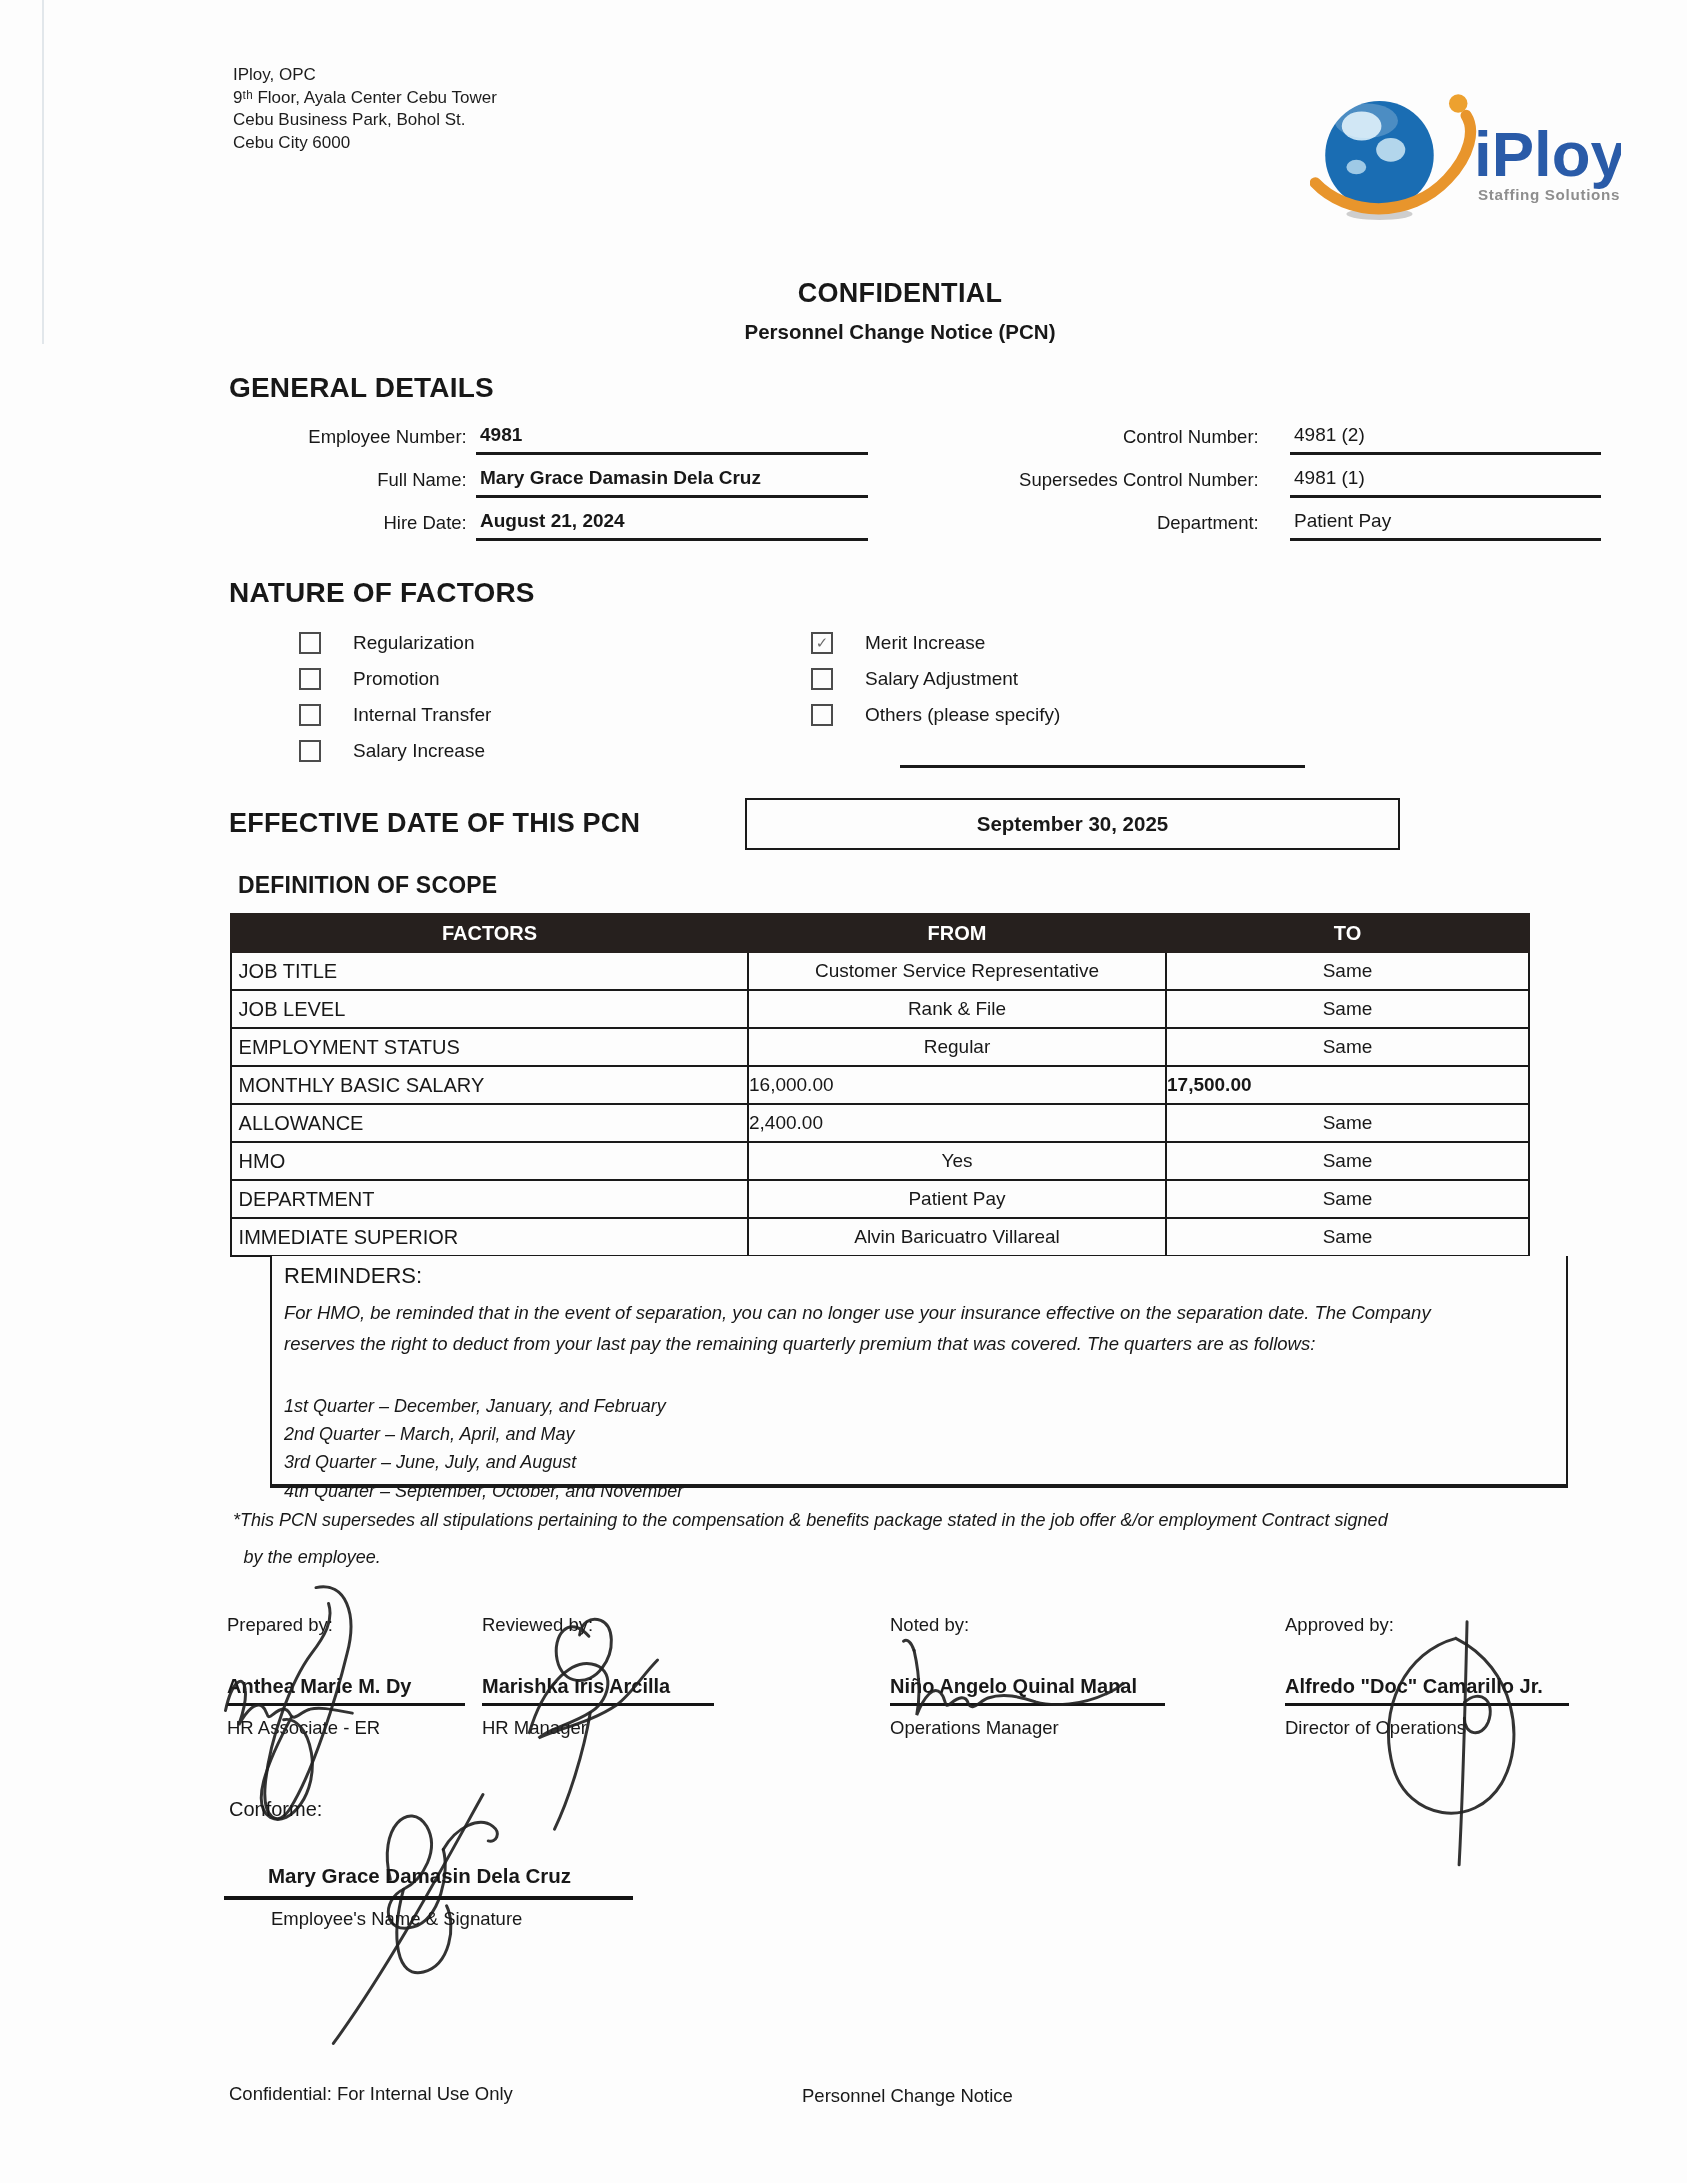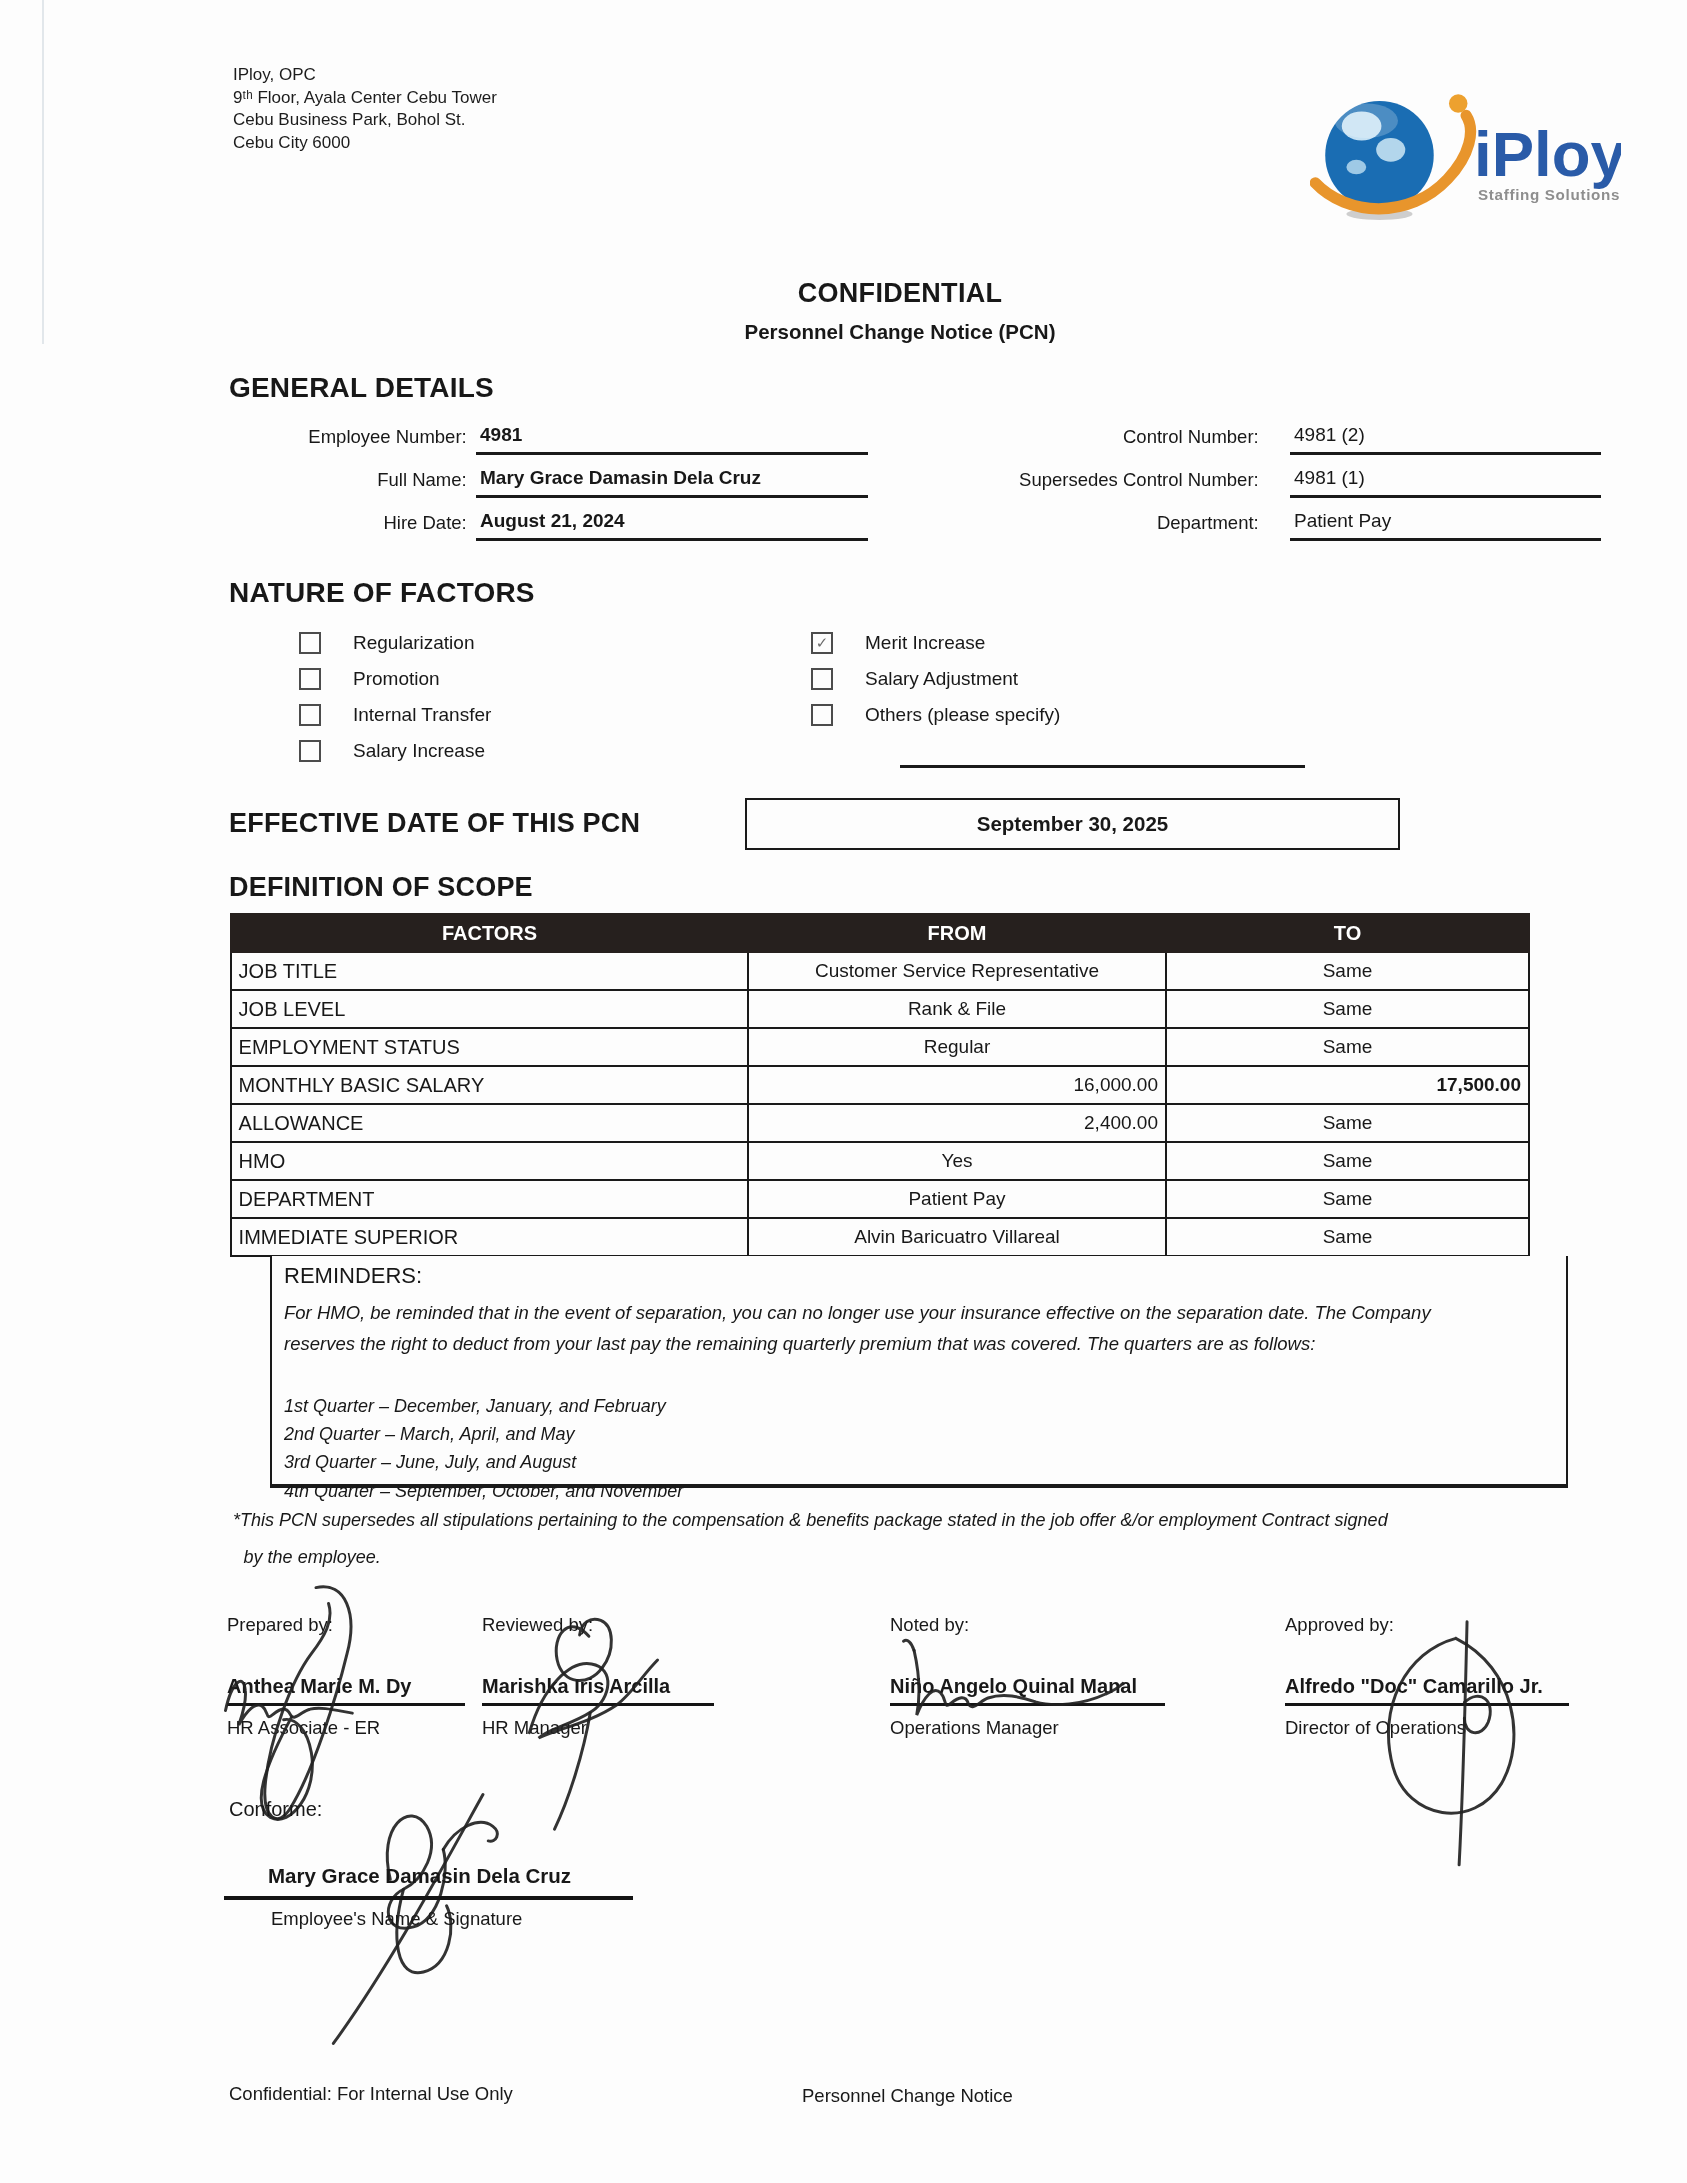--- a/index.html
+++ b/index.html
@@ -43,21 +43,21 @@
   
   .scope-table { position:absolute; left:230px; top:913px; width:1298px;
     border-collapse:collapse; table-layout:fixed; }
   .scope-table col.c1{width:517px;} .scope-table col.c2{width:418px;} .scope-table col.c3{width:363px;}
   .scope-table th { background:#26201e; color:#ffffff; font-size:20px; font-weight:bold;
     height:38px; border:2px solid #26201e; text-align:center; }
   .scope-table td { height:38px; border:2px solid #1a1a1a; border-top-width:2.6px; border-bottom-width:2.6px;
     font-size:19px; background:#fdfdfd; }
   .scope-table td.factor { font-size:20px; text-align:left; padding-left:6.6px; }
   .scope-table td.mid { text-align:center; }
-  .scope-table td.num { text-align:right; padding-right:7px;margin-left:24px; }
+  .scope-table td.num { padding-right:26px;margin-left:24px; }
   .scope-table td.bold { font-weight:bold; }
   
   .rem-box { position:absolute; left:230px; top:1256px; width:1298px; height:232px;
     border-left:2px solid #1a1a1a; border-right:2px solid #1a1a1a; border-bottom:4px solid #1a1a1a;
     padding:6.6px 12px; background:#fdfdfd;margin-left:40px; }
   .rem-title { font-size:22px; }
   .rem-para { font-style:italic; font-size:18.5px; line-height:31px; margin-top:8px; width:1204px; }
   .rem-quarters { margin-top:33px; }
   .rem-quarters div { font-style:italic; font-size:18px; line-height:28.4px; }
   
@@ -181,21 +181,21 @@
       <span class="olabel">Others (please specify)</span>
     </div>
   </div>
   <div class="others-line"></div>
 
   <div class="h1" style="left:229px; top:808px; font-size:27px;">EFFECTIVE DATE OF THIS PCN</div>
   <div class="eff-box">
     <span class="eff-value">September 30, 2025</span>
   </div>
 
-  <div class="h1" style="left:229px; top:872px; font-size:27px;">DEFINITION OF SCOPE</div>
+  <div class="h1" style="left:238px; top:872px; font-size:23px;">DEFINITION OF SCOPE</div>
 
   <table class="scope-table">
     <colgroup>
         <col class="c1">
         <col class="c2">
         <col class="c3">
       </colgroup>
     <tbody>
         <tr>
       <th>FACTORS</th>

